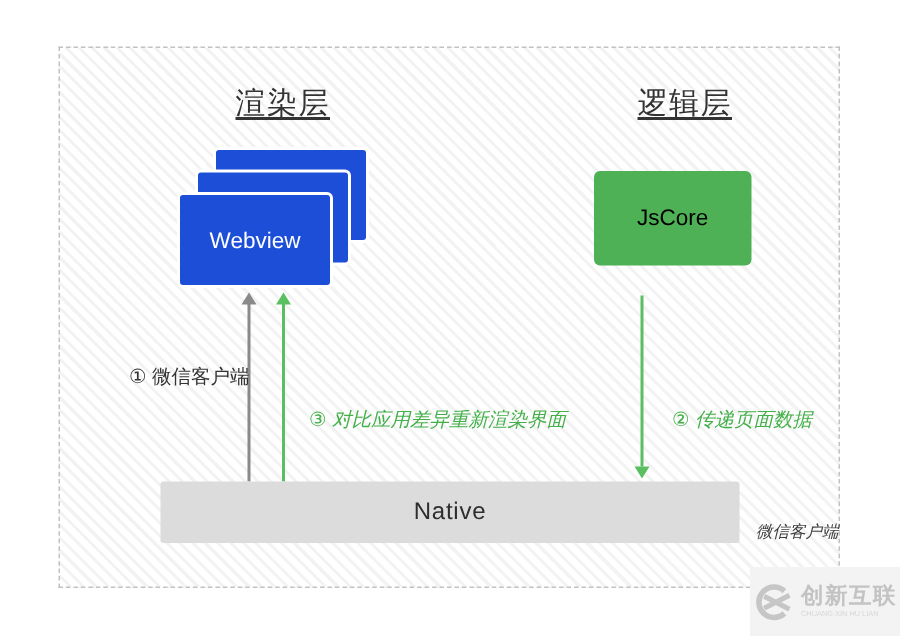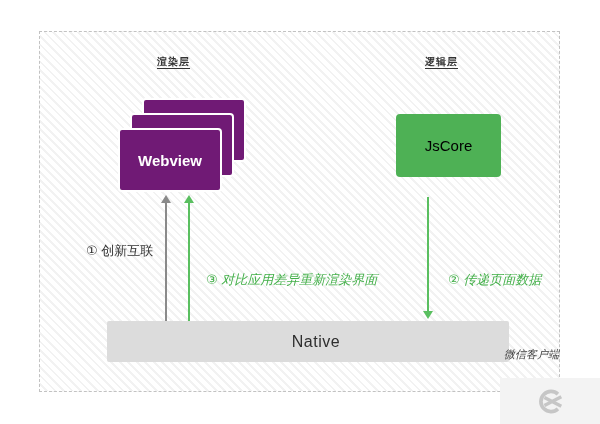--- a/index.html
+++ b/index.html
@@ -7,28 +7,28 @@
     width:600px;height:424px;position:relative;overflow:hidden;
     background:#ffffff;
     font-family:"Liberation Sans","DejaVu Sans",sans-serif;
   }
   .canvas{
     position:absolute;left:39px;top:31px;width:521px;height:361px;
     box-sizing:border-box;border:1px dashed #c2c2c2;
     background:repeating-linear-gradient(45deg,#ffffff 0px,#ffffff 4px,#f2f2f2 4px,#f2f2f2 6px);
   }
   .layer-title{
-    position:absolute;font-size:10px;font-weight:bold;color:#333333;
+    position:absolute;font-size:20px;font-weight:normal;color:#333333;
     text-decoration:underline;text-underline-offset:3px;letter-spacing:1px;
   }
   .title-render{left:156px;top:54px;}
   .title-logic{left:424px;top:54px;}
   .webview-box{
     position:absolute;width:104px;height:64px;box-sizing:border-box;
-    background:#701a75;border:2px solid #ffffff;border-radius:4px;font-weight:bold;
+    background:#1d4ed8;border:2px solid #ffffff;border-radius:4px;
   }
   .wv-back{left:142px;top:98px;z-index:1;}
   .wv-mid{left:130px;top:113px;z-index:2;}
   .wv-front{left:118px;top:128px;z-index:3;display:flex;align-items:center;justify-content:center;
     color:#ffffff;font-size:15px;}
   .jscore-box{
     position:absolute;left:396px;top:114px;width:105px;height:63px;
     background:#4eb155;border-radius:4px;display:flex;align-items:center;justify-content:center;
     color:#000000;font-size:15px;
   }
@@ -41,21 +41,21 @@
   .head-up.green{border-bottom:8px solid #5abf60;}
   .head-down{position:absolute;width:0;height:0;
     border-left:5px solid transparent;border-right:5px solid transparent;
     border-top:8px solid #5abf60;}
   .flow-label{position:absolute;font-size:13px;white-space:nowrap;}
   .lbl-dark{color:#333333;}
   .lbl-green{color:#43b049;font-style:italic;}
   .native-bar{
     position:absolute;left:107px;top:321px;width:386px;height:41px;
     background:#dcdcdc;border-radius:2px;display:flex;align-items:center;justify-content:center;
-    color:#2e2e2e;font-size:16px;letter-spacing:0.5px;padding-left:16px;
+    color:#2e2e2e;font-size:16px;letter-spacing:0.5px;
   }
   .client-label{position:absolute;left:504px;top:347px;font-size:11px;color:#3e3e3e;white-space:nowrap;font-style:italic;}
   .watermark{
     position:absolute;left:500px;top:378px;width:100px;height:46px;z-index:9;
     background:#f3f3f3;display:flex;align-items:center;justify-content:center;gap:5px;
   }
   .wm-text{display:flex;flex-direction:column;line-height:1;}
   .wm-brand{font-size:15px;font-weight:bold;color:#c3c3c3;letter-spacing:1px;white-space:nowrap;}
   .wm-sub{font-size:6px;color:#d6d6d6;white-space:nowrap;margin-top:2px;transform:scale(0.82);transform-origin:left center;}
 </style>
@@ -86,28 +86,32 @@
 <div>
   <div class="head-up green" style="left:184px;top:195px;"></div>
   <div class="arrow-line line-green" style="left:188px;top:202px;height:119px;"></div>
 </div>
 
 <div>
   <div class="arrow-line line-green" style="left:427px;top:197px;height:114px;"></div>
   <div class="head-down" style="left:423px;top:311px;"></div>
 </div>
 
-<div class="flow-label lbl-dark" style="left:86px;top:242px;">① 创新互联</div>
+<div class="flow-label lbl-dark" style="left:86px;top:242px;">① 微信客户端</div>
 <div class="flow-label lbl-green" style="left:206px;top:271px;">③ 对比应用差异重新渲染界面</div>
 <div class="flow-label lbl-green" style="left:448px;top:271px;">② 传递页面数据</div>
 
 <div class="native-bar">
   <span>Native</span>
 </div>
 
 <div class="client-label">微信客户端</div>
 
 <div class="watermark">
   <svg width="27" height="27" viewBox="0 0 40 40">
     <path d="M31 9 A15 15 0 1 0 31 31" fill="none" stroke="#c6c6c6" stroke-width="5.5"></path>
     <path d="M11 14 L36 27 M11 26 L36 13" fill="none" stroke="#c6c6c6" stroke-width="5"></path>
   </svg>
+  <div class="wm-text">
+    <span class="wm-brand">创新互联</span>
+    <span class="wm-sub">CHUANG XIN HU LIAN</span>
+  </div>
 </div>
 
 </body></html>

